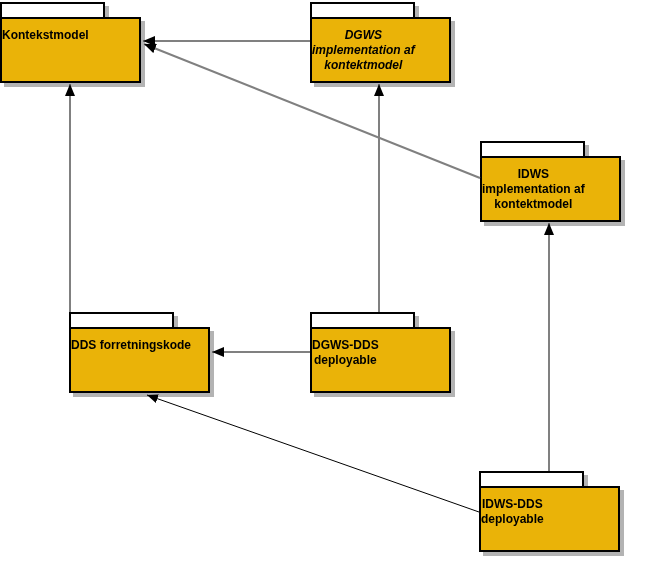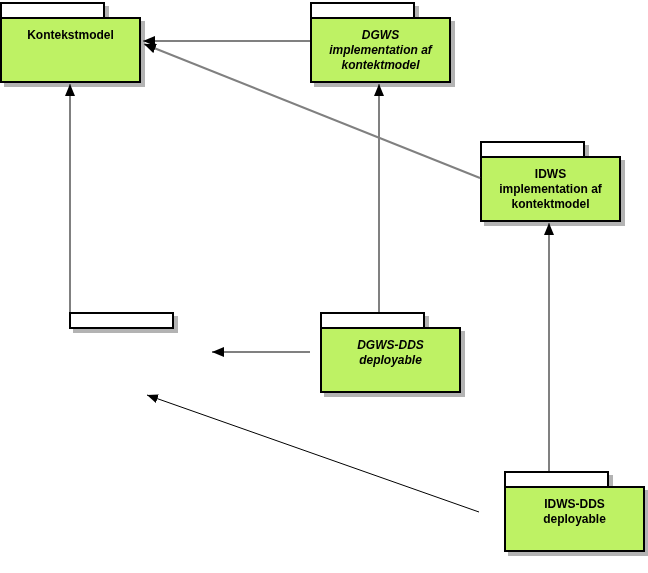--- a/index.html
+++ b/index.html
@@ -17,42 +17,42 @@
     width: 105px; height: 17px;
     background: #ffffff;
     border: 2px solid #000000;
     box-sizing: border-box;
     box-shadow: 4px 4px 0 #b3b3b3;
     z-index: 1;
   }
   .pkg .body {
     position: absolute; left: 0; top: 15px;
     width: 141px; height: 66px;
-    background: #bef264;
+    background: #eab308;
     border: 2px solid #000000;
     box-sizing: border-box;
     box-shadow: 4px 4px 0 #b3b3b3;
     z-index: 2;
-    display: flex; justify-content: center; align-items: flex-start;
+    display: flex; align-items: flex-start;
     padding-top: 9px;
   }
   .pkg .label {
     font-weight: bold;
     font-size: 12px;
     line-height: 15px;
     color: #000000;
     text-align: center;
     white-space: pre-line;
   }
   #pkg-kontekstmodel { left: 0px;   top: 2px; }
   #pkg-dgws-impl     { left: 310px; top: 2px; font-style: italic; }
   #pkg-idws-impl     { left: 480px; top: 141px; border-radius: 15px; }
   #pkg-dds           { left: 69px;  top: 312px; }
-  #pkg-dgws-dds      { left: 320px; top: 312px; font-style: italic; }
-  #pkg-idws-dds      { left: 504px; top: 471px; }
+  #pkg-dgws-dds      { left: 310px; top: 312px; }
+  #pkg-idws-dds      { left: 479px; top: 471px; }
   .arrows {
     position: absolute; left: 0; top: 0;
     width: 648px; height: 573px;
     z-index: 5;
     pointer-events: none;
   }
 </style>
 </head>
 <body>
 
@@ -78,20 +78,23 @@
     <div class="tab"></div>
     <div class="body">
       <span class="label">IDWS
 implementation af
 kontektmodel</span>
     </div>
   </div>
 
   <div class="pkg" id="pkg-dds">
     <div class="tab"></div>
+    <div class="body">
+      <span class="label">DDS forretningskode</span>
+    </div>
   </div>
 
   <div class="pkg" id="pkg-dgws-dds">
     <div class="tab"></div>
     <div class="body">
       <span class="label">DGWS-DDS
 deployable</span>
     </div>
   </div>
 

